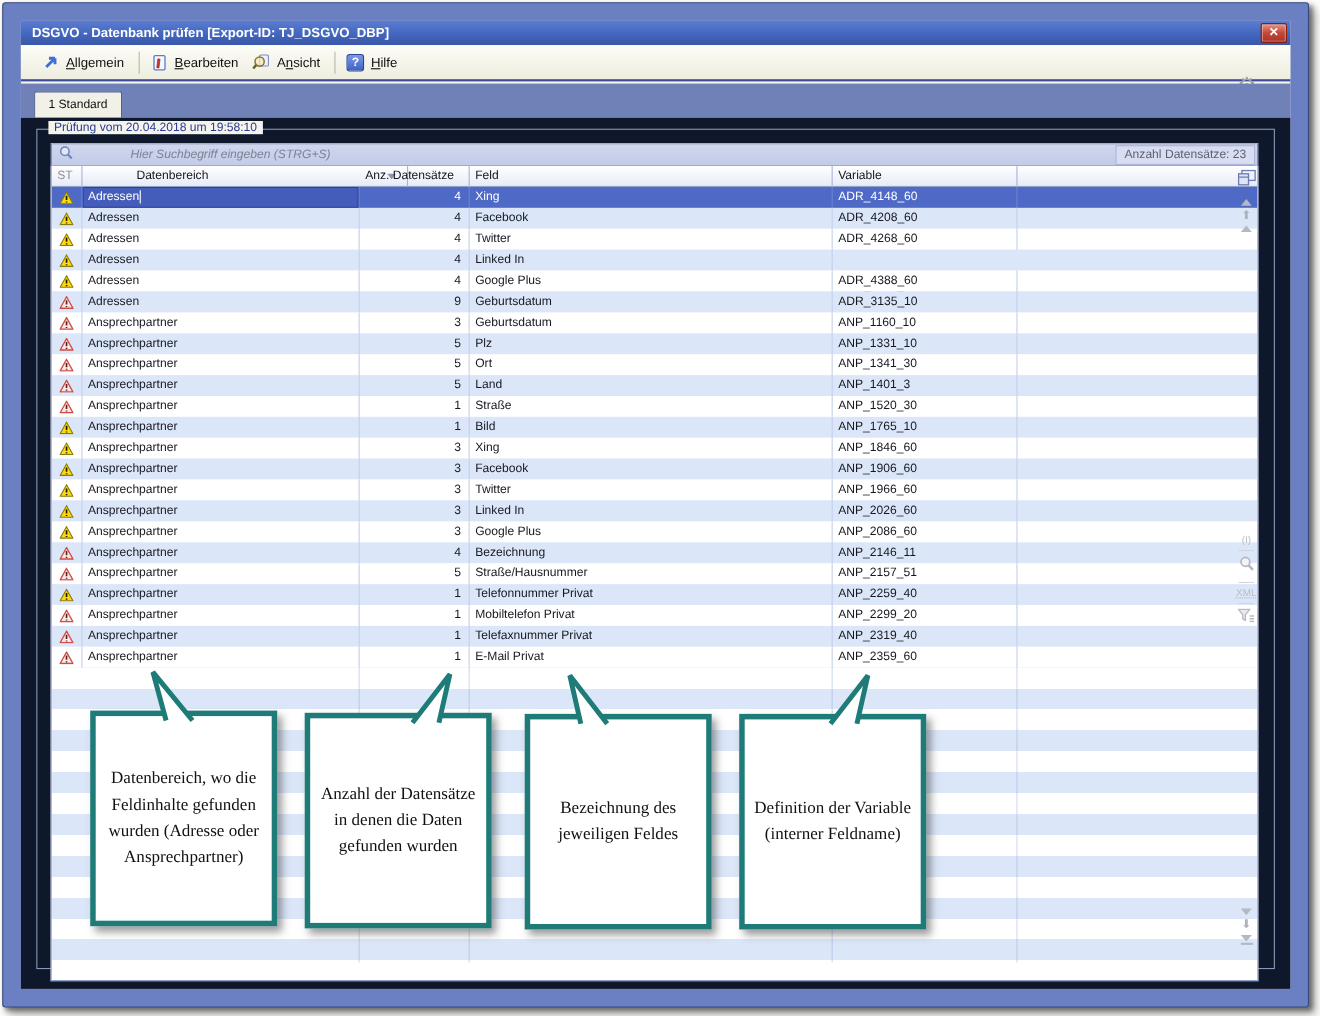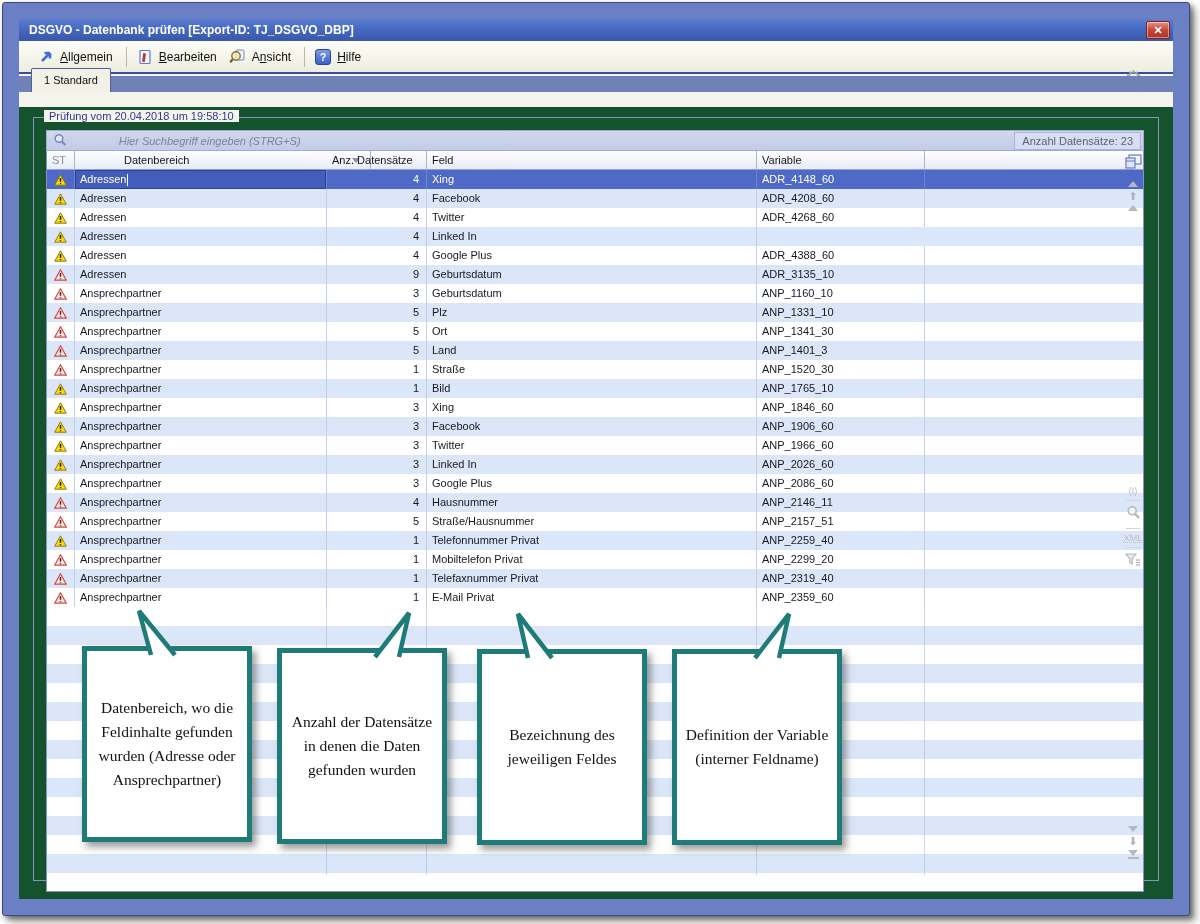--- a/index.html
+++ b/index.html
@@ -33,27 +33,27 @@
                font-size:12px; color:#101010; cursor:pointer; }
   .menu-item u { text-decoration:underline; }
   .menu-sep { width:1px; height:20px; background:#b8b8a8; margin:0 5px; }
   .mi-ico { width:18px; height:18px; display:inline-flex; align-items:center; justify-content:center; }
   .gear-run { position:absolute; right:24px; top:28px; width:24px; height:22px; cursor:pointer; }
   .gear-run .gear { position:absolute; left:0; top:-3px; font-size:19px; color:#9aa2ac; }
   .gear-run .garrow { position:absolute; right:-2px; bottom:-2px; font-size:13px; color:#3fae28;
                       text-shadow:0 0 1px #1d7a12; }
 
   
-  .tabband { position:absolute; left:0; top:57px; right:0; height:16px; background:#7081b8; }
+  .tabband { position:absolute; left:0; top:57px; right:0; height:31px; background:#7081b8; }
   .tab { position:absolute; left:12px; bottom:0; height:24px; padding:0 12px;
          background:#f2f1e8; border:1px solid #50608f; border-bottom:none;
          border-radius:2px 2px 0 0; font-size:11px; line-height:23px; color:#101010; cursor:default; }
 
   
-  .content { position:absolute; left:0; top:88px; right:0; bottom:0; background:#14532d; }
+  .content { position:absolute; left:0; top:88px; right:0; bottom:0; background:#0f172a; }
   .groupbox { position:absolute; left:14px; top:10px; right:14px; bottom:18px;
               border:1px solid #8a96b8; }
   .legend { position:absolute; left:10px; top:-8px; background:#f4f4ec; padding:0 5px;
             font-size:11px; color:#2b3a94; }
 
   
   .searchbar { position:absolute; left:12px; top:12px; width:1098px; height:21px;
                background:linear-gradient(#d0d7ee,#c2cbe8); border:1px solid #9fabd2;
                display:flex; align-items:center; font-size:11px; }
   .searchbar .mag { margin:0 7px 0 6px; }
@@ -452,21 +452,21 @@
                 <div class="grow alt" style="top: 323px;">
     <div class="gcell stcell" style="left:0;width:28px;">
       <svg class="sicon err" viewBox="0 0 13 12">
         <path class="tri" d="M6.5 0.8 L12.3 11.2 L0.7 11.2 Z"></path>
         <line class="ex" x1="6.5" y1="4" x2="6.5" y2="7.8" stroke-width="1.5"></line>
         <line class="ex" x1="6.5" y1="9.2" x2="6.5" y2="10.2" stroke-width="1.5"></line>
       </svg>
     </div>
     <div class="gcell bereich" style="left:28px;width:252px;">Ansprechpartner</div>
     <div class="gcell num" style="left:280px;width:100px;">4</div>
-    <div class="gcell" style="left:380px;width:330px;">Hausnummer</div>
+    <div class="gcell" style="left:380px;width:330px;">Bezeichnung</div>
     <div class="gcell" style="left:710px;width:168px;">ANP_2146_11</div>
     <div class="gcell" style="left:878px;width:218px;border-right:none;"></div>
   </div>
                 <div class="grow" style="top: 342px;">
     <div class="gcell stcell" style="left:0;width:28px;">
       <svg class="sicon err" viewBox="0 0 13 12">
         <path class="tri" d="M6.5 0.8 L12.3 11.2 L0.7 11.2 Z"></path>
         <line class="ex" x1="6.5" y1="4" x2="6.5" y2="7.8" stroke-width="1.5"></line>
         <line class="ex" x1="6.5" y1="9.2" x2="6.5" y2="10.2" stroke-width="1.5"></line>
       </svg>

